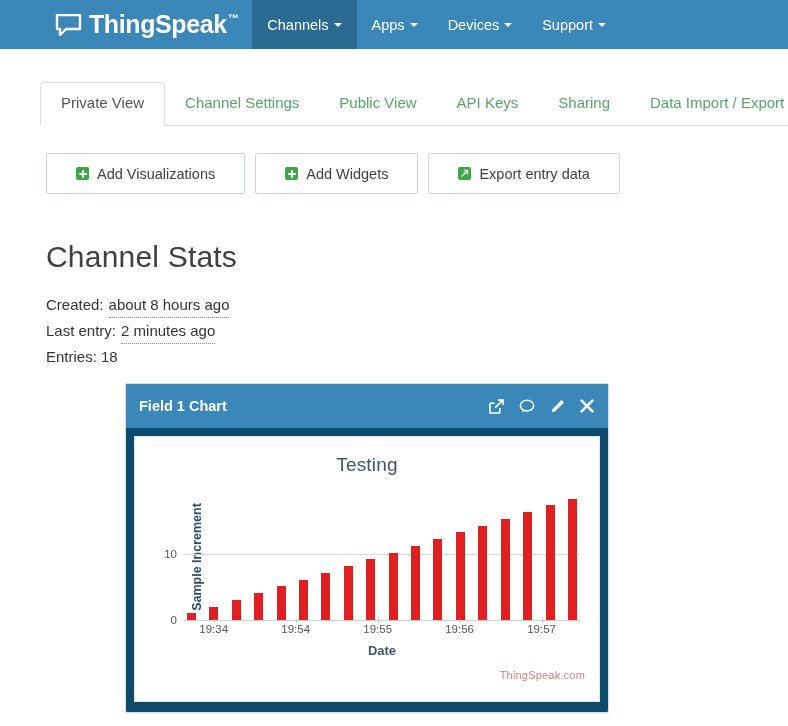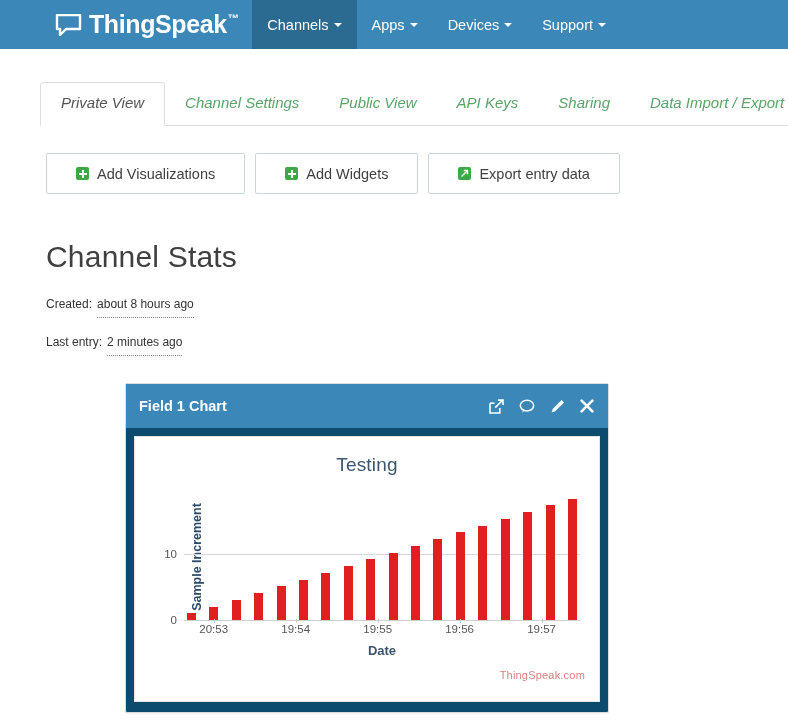--- a/index.html
+++ b/index.html
@@ -47,21 +47,20 @@
     border-right: 4px solid transparent;
     border-top: 4px solid #ffffff;
   }
 
   
   .tabs-wrap {
     position: relative;
     width: 788px; height: 49px;
     margin-top: 28px;
     padding-left: 40px;
-    font-style: italic;
   }
   .tabs {
     display: flex; align-items: flex-end;
     height: 100%;
     border-bottom: 1px solid #ddd;
   }
   .tab {
     padding: 11px 20px 12px 20px;
     font-size: 15px;
     color: #5aa469;
@@ -116,25 +115,24 @@
     padding: 30px 0 0 46px;
   }
   .stats h1 {
     margin: 16px 0 18px 0;
     font-size: 30px;
     font-weight: normal;
     color: #404040;
     letter-spacing: 0.2px;
   }
   .stats-line {
-    font-size: 12px;
+    font-size: 15px;
     color: #333333;
     line-height: 25px;
     white-space: nowrap;
-    margin-top: 12px;
   }
   .stats-label { display: inline-block; }
   .stats-val {
     display: inline-block;
     margin-left: 5px;
     border-bottom: 1px dotted #888;
   }
 
   
   .panel {
@@ -324,20 +322,23 @@
   </div>
 </div>
 
 <div class="stats">
   <h1>Channel Stats</h1>
   <div class="stats-line">
     <span class="stats-label">Created:</span><span class="stats-val">about 8 hours ago</span>
   </div>
   <div class="stats-line">
     <span class="stats-label">Last entry:</span><span class="stats-val">2 minutes ago</span>
+  </div>
+  <div class="stats-line">
+    <span class="stats-label">Entries: 18</span>
   </div>
 </div>
 
 <div class="panel">
   <div class="panel-head">
     <div class="panel-title">Field 1 Chart</div>
     <div class="panel-icons">
       <span class="panel-icon">
         <svg width="15" height="15" viewBox="0 0 15 15">
           <path d="M1 4.2 V14 H10.8 V9" fill="none" stroke="#ffffff" stroke-width="1.6"></path>
@@ -397,21 +398,21 @@
             <div class="bar" title="19:57:20: 14" style="height: 94.3158px;"></div>
             <div class="bar" title="19:57:40: 15" style="height: 101.053px;"></div>
             <div class="bar" title="19:58:00: 16" style="height: 107.789px;"></div>
             <div class="bar" title="19:58:20: 17" style="height: 114.526px;"></div>
             <div class="bar" title="19:58:40: 18" style="height: 121.263px;"></div>
           </div>
       </div>
 
       <div class="xticks" id="xticks">
           <div class="xtickmark" style="left: 7.5%;"></div>
-          <div class="xtick" style="left: 7.5%;">20:53</div>
+          <div class="xtick" style="left: 7.5%;">19:34</div>
           <div class="xtickmark" style="left: 28.2%;"></div>
           <div class="xtick" style="left: 28.2%;">19:54</div>
           <div class="xtickmark" style="left: 48.9%;"></div>
           <div class="xtick" style="left: 48.9%;">19:55</div>
           <div class="xtickmark" style="left: 69.6%;"></div>
           <div class="xtick" style="left: 69.6%;">19:56</div>
           <div class="xtickmark" style="left: 90.3%;"></div>
           <div class="xtick" style="left: 90.3%;">19:57</div>
         </div>
 

